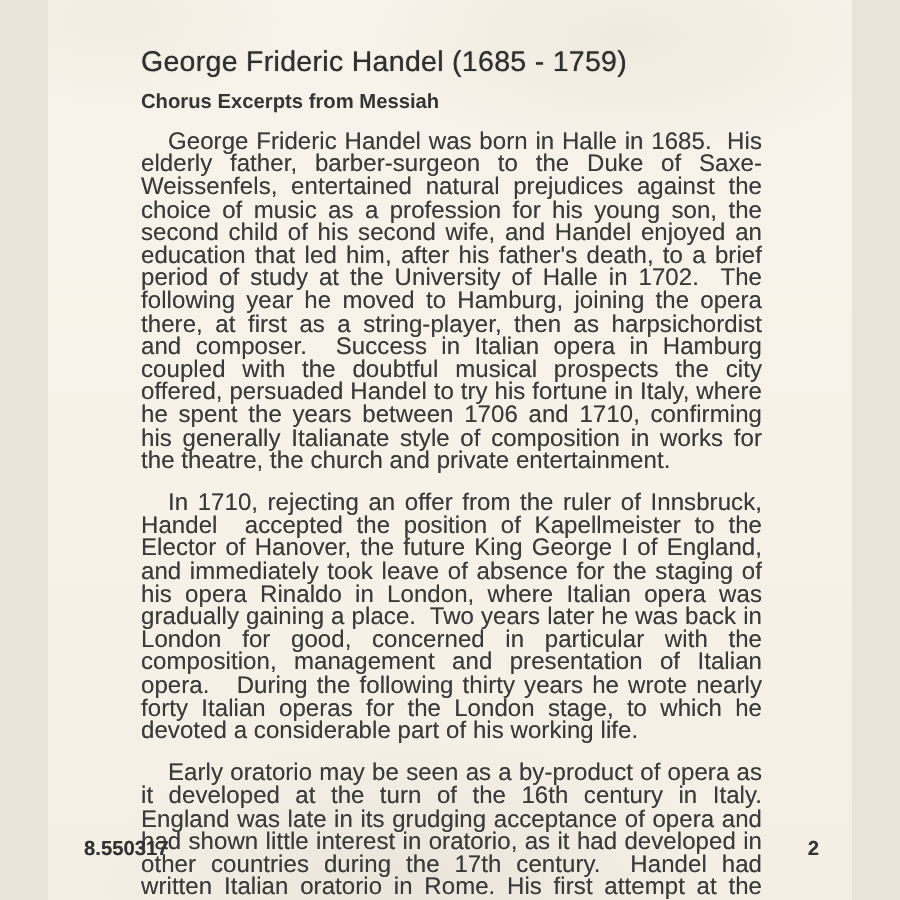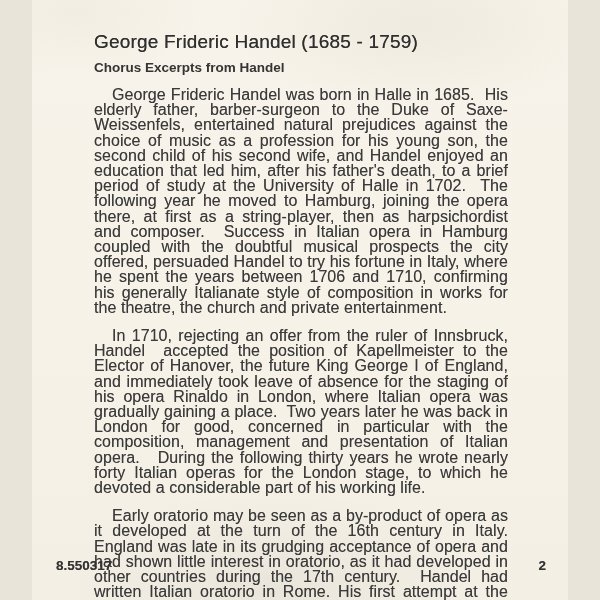--- a/index.html
+++ b/index.html
@@ -67,21 +67,21 @@
     color: #333333;
     text-shadow: 0 0 0.35px rgba(51,51,51,0.55);
   }
 </style>
 </head>
 <body>
 
 <div class="page">
   <div class="content">
     <h1 class="title">George Frideric Handel (1685 - 1759)</h1>
-    <h2 class="subtitle">Chorus Excerpts from Handel</h2>
+    <h2 class="subtitle">Chorus Excerpts from Messiah</h2>
     <p class="para">George Frideric Handel was born in Halle in 1685.  His elderly father, barber-surgeon to the Duke of Saxe-Weissenfels, entertained natural prejudices against the choice of music as a profession for his young son, the second child of his second wife, and Handel enjoyed an education that led him, after his father's death, to a brief period of study at the University of Halle in 1702.  The following year he moved to Hamburg, joining the opera there, at first as a string-player, then as harpsichordist and composer.  Success in Italian opera in Hamburg  coupled with the doubtful musical prospects the city offered, persuaded Handel to try his fortune in Italy, where he spent the years between 1706 and 1710, confirming his generally Italianate style of composition in works for the theatre, the church and private entertainment.</p>
     <p class="para">In 1710, rejecting an offer from the ruler of Innsbruck, Handel  accepted the position of Kapellmeister to the Elector of Hanover, the future King George I of England, and immediately took leave of absence for the staging of his opera Rinaldo in London, where Italian opera was gradually gaining a place.  Two years later he was back in London for good, concerned in particular with the composition, management and presentation of Italian opera.   During the following thirty years he wrote nearly forty Italian operas for the London stage, to which he devoted a considerable part of his working life.</p>
     <p class="para">Early oratorio may be seen as a by-product of opera as it developed at the turn of the 16th century in Italy. England was late in its grudging acceptance of opera and had shown little interest in oratorio, as it had developed in other countries during the 17th century.  Handel had written Italian oratorio in Rome. His first attempt at the new form of English oratorio came in 1732 with his setting of an adaptation of Racine's biblical drama Esther, described by one hostile critic as a "Religious Farce", and certainly a very profitable one to its composer. English oratorio combined the musical delights of Italian opera, with a text in</p>
   </div>
   <div class="footer">
     <span>8.550317</span>
     <span>2</span>
   </div>
 </div>
 

